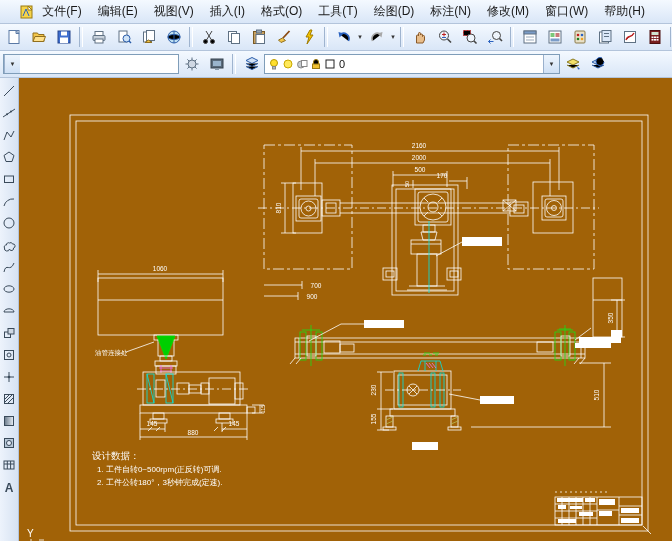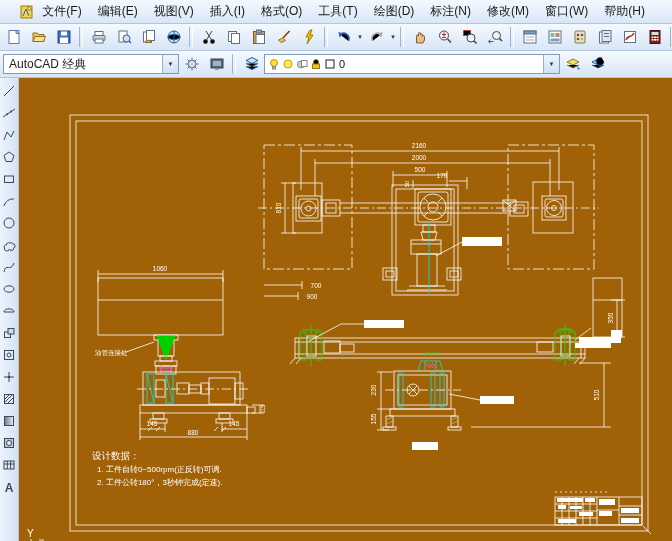--- a/index.html
+++ b/index.html
@@ -249,21 +249,20 @@
         <rect x="7" y="10" width="2" height="1.6" fill="#fff" stroke="none"></rect>
         <rect x="9.5" y="10" width="2" height="1.6" fill="#fff" stroke="none"></rect>
       </svg>
     </div>
   <div class="sep"></div>
 
 </div>
 
 <div class="bar tb2">
   <div class="combo ws">
-    <span class="val">AutoCAD 经典</span>
     <span class="arrow"></span>
   </div>
   <div class="tbtn">
       <svg width="16" height="16" viewBox="0 0 16 16">
         <circle cx="8" cy="8" r="4" fill="#cfd8e4" stroke="#5f7183"></circle>
         <line x1="8" y1="1.5" x2="8" y2="4" stroke="#5f7183"></line>
         <line x1="8" y1="12" x2="8" y2="14.5" stroke="#5f7183"></line>
         <line x1="1.5" y1="8" x2="4" y2="8" stroke="#5f7183"></line>
         <line x1="12" y1="8" x2="14.5" y2="8" stroke="#5f7183"></line>
         <line x1="3.4" y1="3.4" x2="5.2" y2="5.2" stroke="#5f7183"></line>

